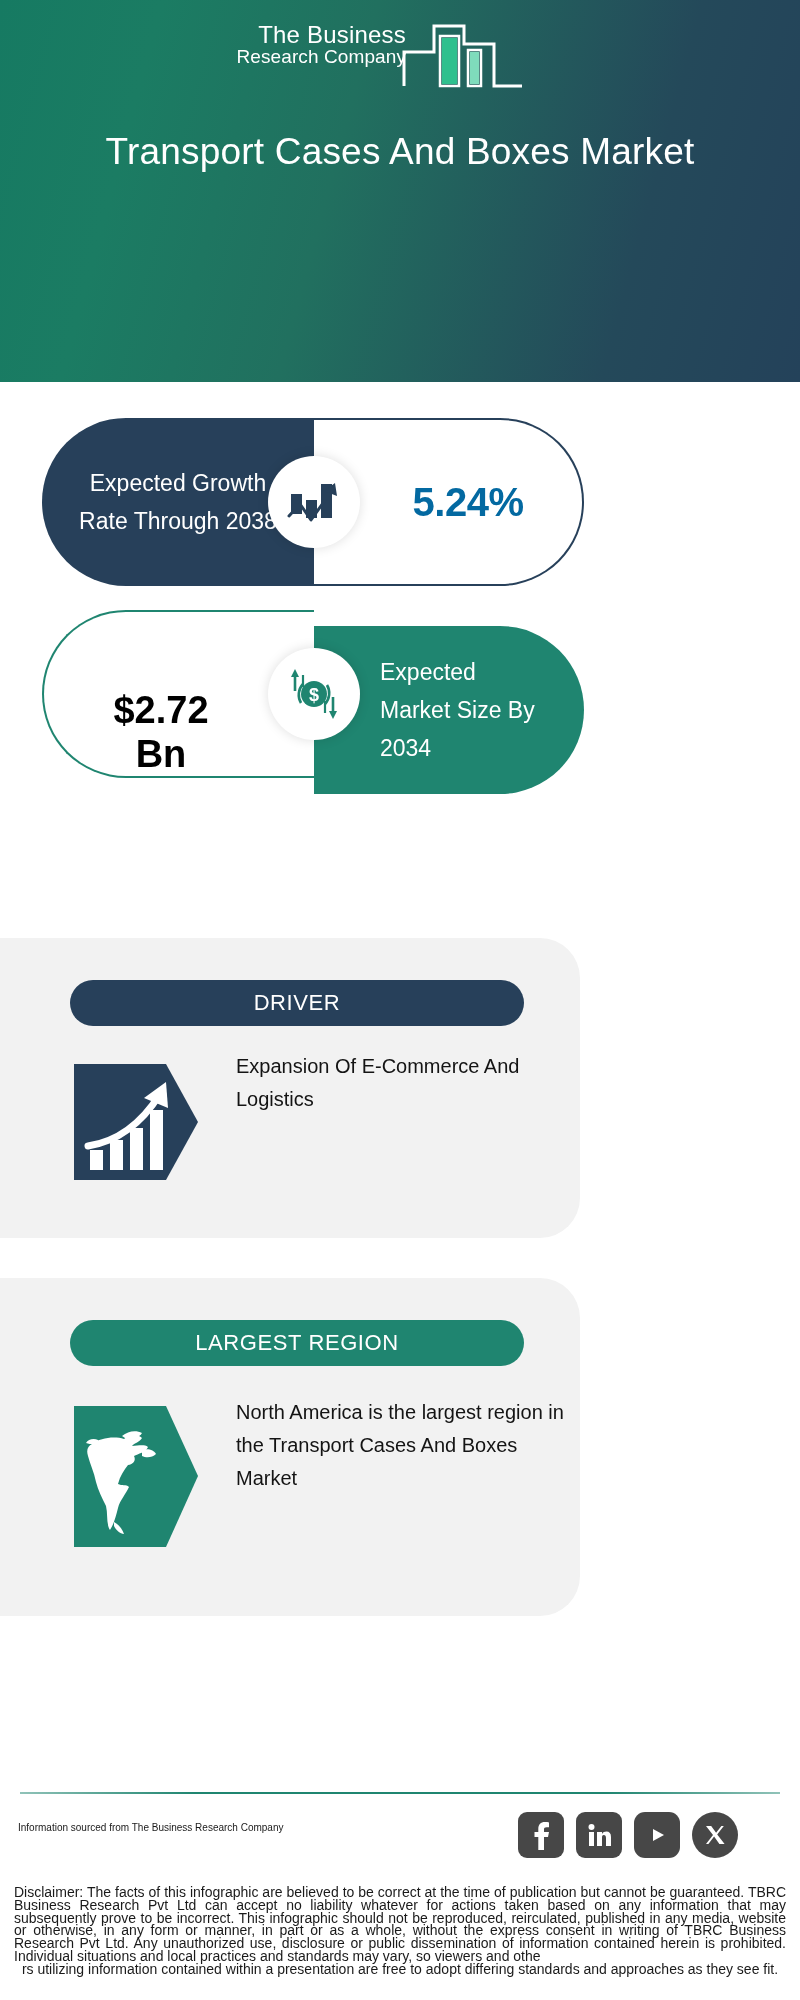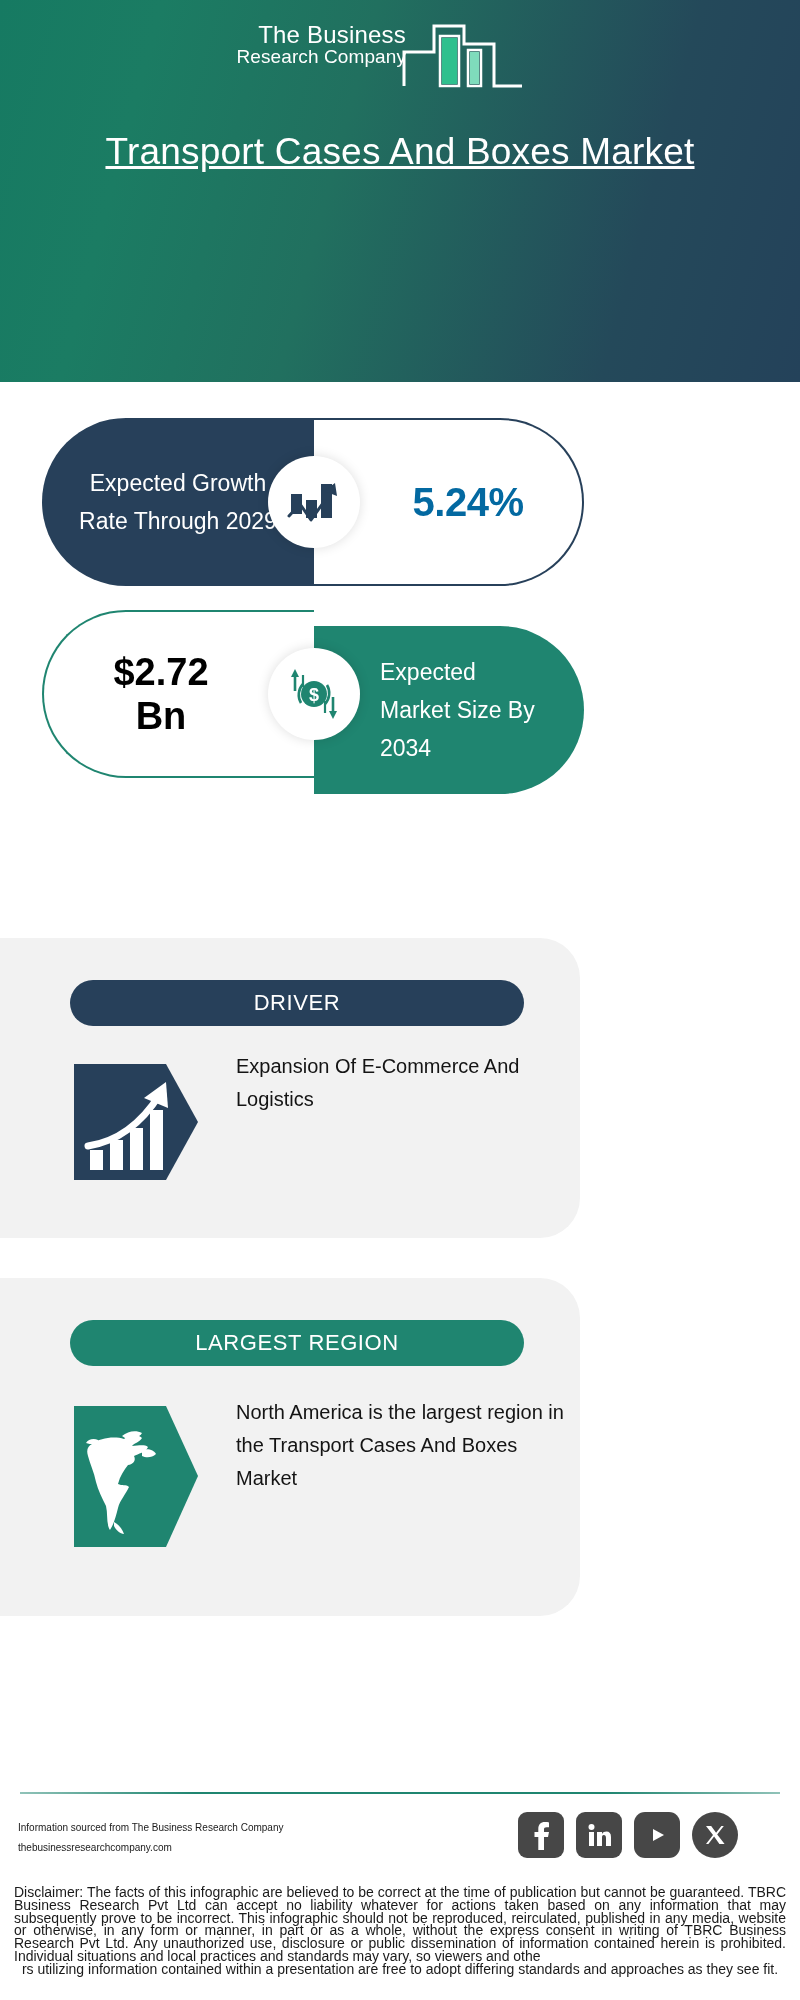--- a/index.html
+++ b/index.html
@@ -61,21 +61,20 @@
   .page-title {
     position: absolute;
     left: 40px; top: 128px;
     width: 720px;
     text-align: center;
     color: #ffffff;
     font-size: 37px;
     font-weight: 400;
     line-height: 47px;
     letter-spacing: 0.2px;
-    text-decoration: underline;
   }
 
   
   .card-growth {
     position: absolute;
     left: 42px; top: 418px;
     width: 542px; height: 168px;
   }
   .cg-left {
     position: absolute;
@@ -128,21 +127,21 @@
     width: 542px; height: 168px;
   }
   .cs-left {
     position: absolute;
     left: 0; top: 0;
     width: 272px; height: 168px;
     background: #ffffff;
     border: 2px solid #1f8570;
     border-right: none;
     border-radius: 84px 0 0 84px;
-    display: flex; align-items: center; justify-content: center;
+    display: flex; align-items: flex-end; justify-content: center;
   }
   .cs-value {
     font-size: 38px;
     font-weight: bold;
     color: #000000;
     line-height: 44px;
     text-align: center;
     width: 180px;
     padding-right: 36px;
   }
@@ -270,21 +269,21 @@
           <rect x="38" y="14" width="19" height="50" fill="none" stroke="#ffffff" stroke-width="2.5"></rect>
           <rect x="66" y="28" width="13" height="36" fill="none" stroke="#ffffff" stroke-width="2.5"></rect>
         </svg>
       </div>
     </div>
     <div class="page-title">Transport Cases And Boxes Market</div>
   </div>
 
   <div class="card-growth">
     <div class="cg-left">
-      <div class="cg-left-text">Expected Growth Rate Through 2029</div>
+      <div class="cg-left-text">Expected Growth Rate Through 2038</div>
     </div>
     <div class="cg-right">
       <div class="cg-value">5.24%</div>
     </div>
     <div class="icon-bubble cg-bubble">
       <svg width="58" height="52" viewBox="0 0 58 52">
         <rect x="6" y="18" width="11" height="20" fill="#27405a"></rect>
         <rect x="21" y="24" width="11" height="18" fill="#27405a"></rect>
         <rect x="36" y="8" width="11" height="34" fill="#27405a"></rect>
         <polyline points="4,40 15,28 26,44 48,13" fill="none" stroke="#27405a" stroke-width="3" stroke-linejoin="round" stroke-linecap="round"></polyline>
@@ -355,21 +354,20 @@
         <polygon points="92,24 94,50 70,40" fill="#ffffff"></polygon>
       </svg>
     </div>
     <div class="panel-body body-driver">Expansion Of E-Commerce And Logistics</div>
   </div>
 
   <div class="divider"></div>
 
   <div class="source-text">
     <div>Information sourced from The Business Research Company</div>
-    <div>thebusinessresearchcompany.com</div>
   </div>
 
   <div class="social-row">
     <div class="social-ico">
       <svg width="26" height="30" viewBox="0 0 26 30">
         <path d="M16 30 L16 17 L20 17 L21 12 L16 12 L16 9.5 C16 8 16.6 7.2 18.6 7.2 L21 7.2 L21 2.4
                  C20.2 2.2 18.6 2 16.8 2 C12.8 2 10.3 4.4 10.3 8.8 L10.3 12 L6.5 12 L6.5 17 L10.3 17 L10.3 30 Z" fill="#ffffff"></path>
       </svg>
     </div>
     <div class="social-ico">

